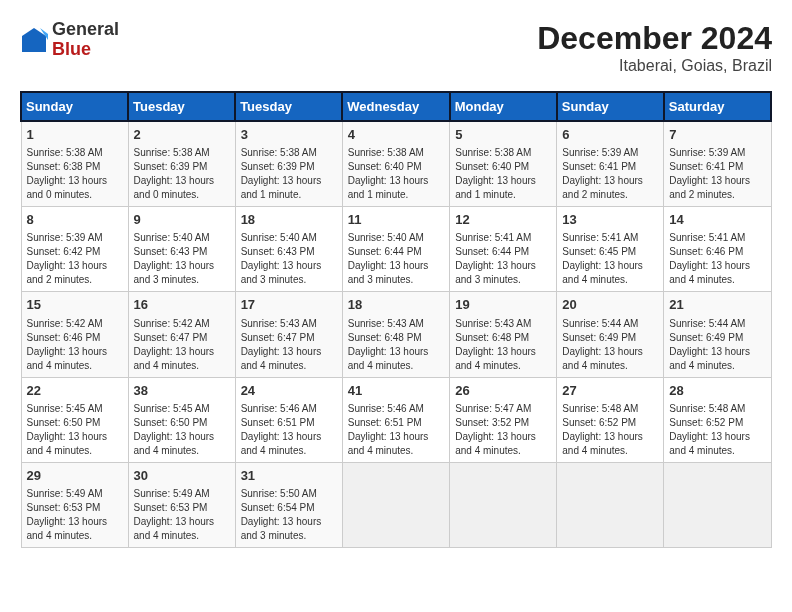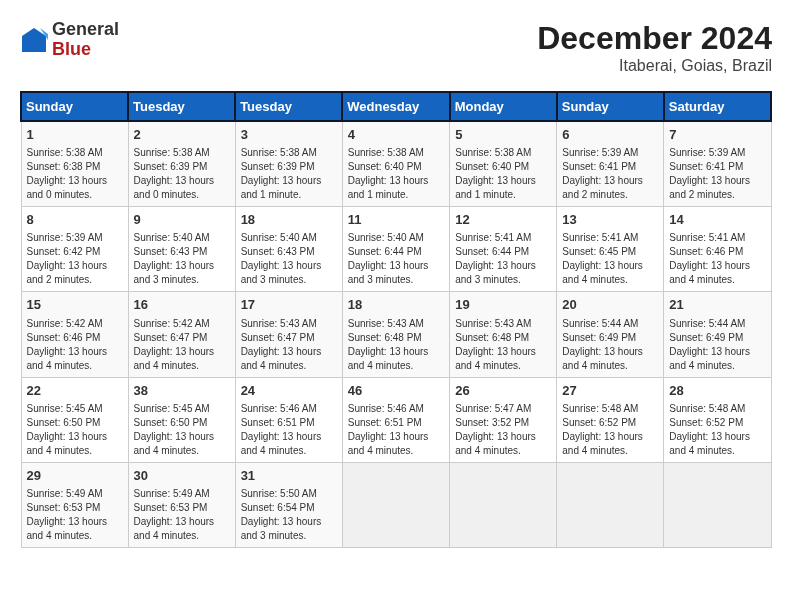--- a/index.html
+++ b/index.html
@@ -288,21 +288,21 @@
 and 4 minutes.</div>
         </td>
         <td>
           <span class="day-num">24</span>
           <div class="day-info" style="white-space: pre-line;">Sunrise: 5:46 AM
 Sunset: 6:51 PM
 Daylight: 13 hours
 and 4 minutes.</div>
         </td>
         <td>
-          <span class="day-num">46</span>
+          <span class="day-num">41</span>
           <div class="day-info" style="white-space: pre-line;">Sunrise: 5:46 AM
 Sunset: 6:51 PM
 Daylight: 13 hours
 and 4 minutes.</div>
         </td>
         <td>
           <span class="day-num">26</span>
           <div class="day-info" style="white-space: pre-line;">Sunrise: 5:47 AM
 Sunset: 3:52 PM
 Daylight: 13 hours

